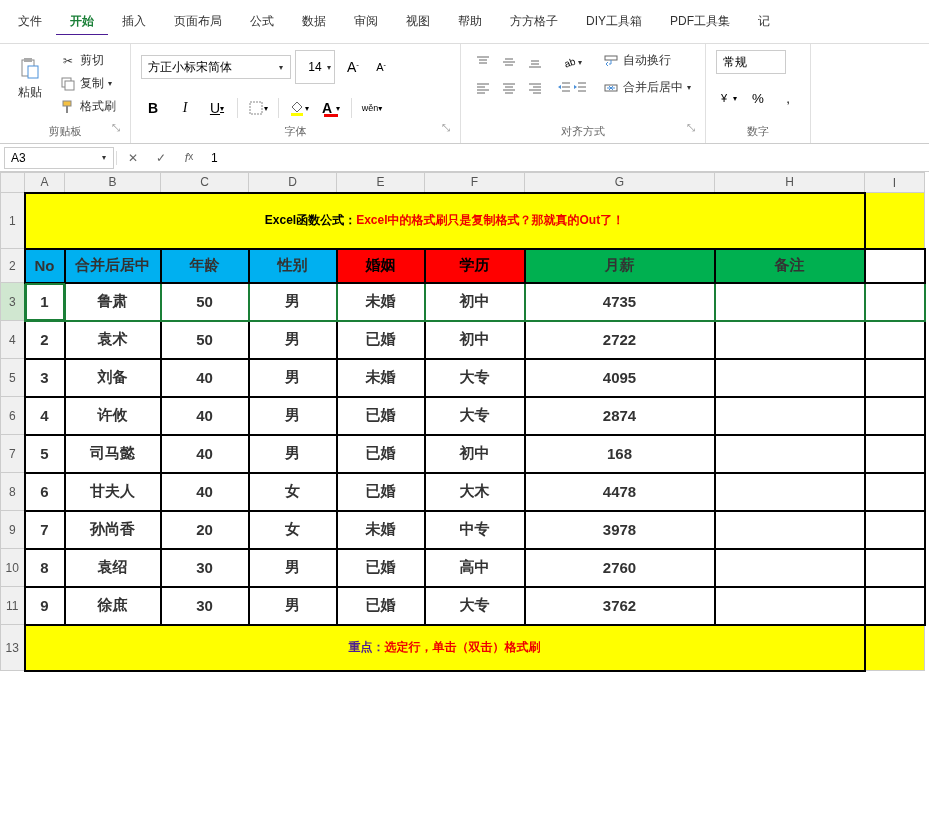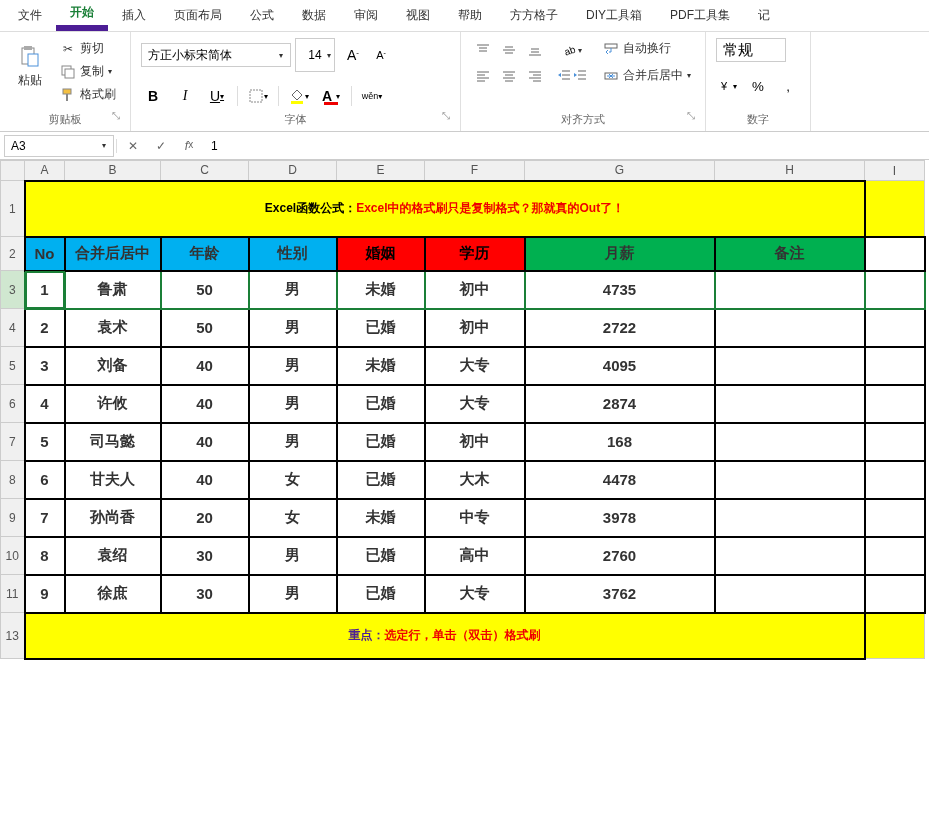--- a/index.html
+++ b/index.html
@@ -1,21 +1,21 @@
 <!DOCTYPE html>
 <html><head>
   <meta charset="utf-8">
   <style>
     * { box-sizing: border-box; margin: 0; padding: 0; }
     body { font-family: "Microsoft YaHei", sans-serif; font-size: 12px; background: #fff; color: #333; width: 929px; }
     
     
-    .menu-bar { display: flex; align-items: center; height: 32px; padding: 0 4px; border-bottom: 1px solid #ddd; }
+    .menu-bar { display: flex; align-items: center; height: 44px; padding: 0 4px; border-bottom: 1px solid #ddd; }
     .menu-item { padding: 4px 14px; cursor: pointer; }
-    .menu-item.active { color: #1a7f37; border-bottom: 6px solid #4c1d95; font-weight: bold; }
+    .menu-item.active { color: #1a7f37; border-bottom: 1px solid #4c1d95; font-weight: bold; }
     
     
     .ribbon { display: flex; background: #fff; border-bottom: 1px solid #ccc; }
     .ribbon-group { padding: 6px 10px 4px 10px; border-right: 1px solid #e0e0e0; display: flex; flex-direction: column; }
     .ribbon-group-content { display: flex; align-items: flex-start; gap: 6px; flex: 1; }
     .ribbon-group-label { text-align: center; color: #666; font-size: 11px; padding-top: 4px; position: relative; }
     .ribbon-group-label .launcher { position: absolute; right: 0; top: 2px; font-size: 10px; color: #888; cursor: pointer; }
     
     .big-btn { display: flex; flex-direction: column; align-items: center; gap: 2px; padding: 4px 6px; cursor: pointer; }
     .big-btn .icon-box { width: 28px; height: 28px; display: flex; align-items: center; justify-content: center; }
@@ -31,21 +31,21 @@
     .bold { font-weight: bold; font-size: 14px; }
     .italic { font-style: italic; font-size: 14px; font-family: serif; }
     .underline { text-decoration: underline; font-size: 14px; }
     .divider { width: 1px; height: 20px; background: #ddd; }
     
     .align-grid { display: grid; grid-template-columns: repeat(3, 24px); grid-template-rows: repeat(2, 24px); gap: 2px; }
     .align-btn { display:flex; align-items:center; justify-content:center; cursor:pointer; }
     .align-col2 { display:flex; flex-direction:column; gap:6px; }
     .align-row-item { display:flex; align-items:center; gap:4px; padding:2px 4px; cursor:pointer; }
     
-    .numfmt-input { border:1px solid #ccc; height:24px; padding:0 6px; width:70px; font-size:15px; }
+    .numfmt-input { border:1px solid #ccc; height:24px; padding:0 6px; width:70px; font-size:12px; }
     .numfmt-row { display:flex; gap:6px; align-items:center; margin-top:6px; }
     
     
     .formula-bar { display:flex; align-items:center; height:28px; border-bottom:1px solid #ccc; }
     .name-box { border:1px solid #ccc; height:22px; width:110px; padding:0 6px; font-size:12px; margin:0 4px; }
     .fx-area { display:flex; align-items:center; border-left:1px solid #ddd; padding:0 6px; gap:8px; }
     .fx-btn { width:20px; display:inline-flex; justify-content:center; color:#666; cursor:pointer; }
     .formula-input { border:none; height:22px; padding:0 6px; font-size:12px; flex:1; outline:none; }
     
     

